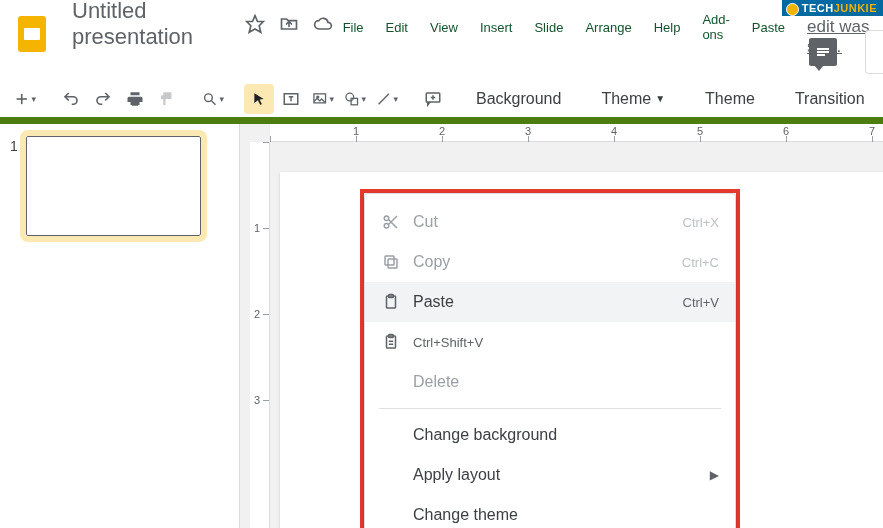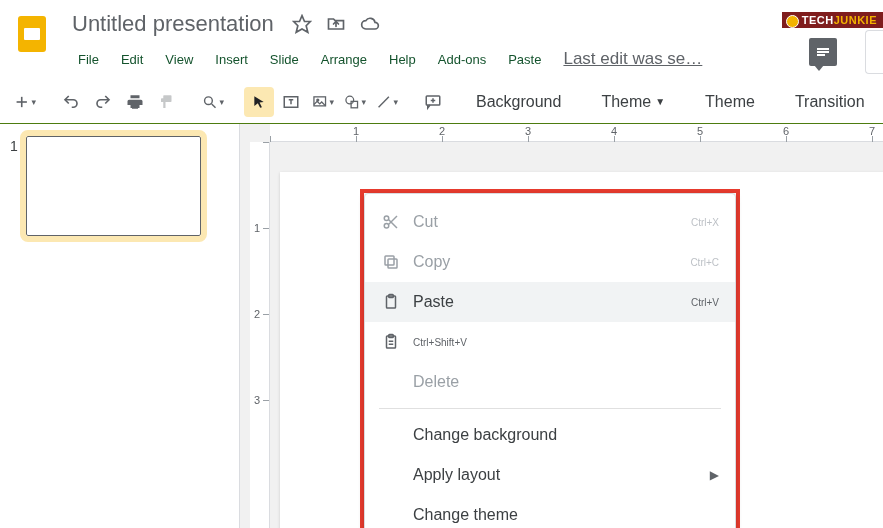--- a/index.html
+++ b/index.html
@@ -2,33 +2,33 @@
 <html><head>
 <meta charset="utf-8">
 <style>
   * { box-sizing: border-box; margin: 0; padding: 0; font-family: Arial, "Helvetica Neue", sans-serif; }
   body { width: 883px; height: 528px; overflow: hidden; background: #fff; position: relative; }
 
   
   .header { display: flex; align-items: flex-start; padding: 8px 12px 0 12px; height: 80px; border-bottom: 1px solid #fff; }
   .logo { width: 40px; height: 40px; margin-top: 6px; margin-right: 16px; position: relative; }
   .logo svg { width: 40px; height: 40px; }
-  .title-block { display: flex; flex-direction: column; }
+  .title-block { display: flex; flex-direction: row; }
   .title-row { display: flex; align-items: center; gap: 14px; height: 32px; }
   .doc-title { font-size: 22px; color: #5f6368; padding: 2px 4px; }
   .title-icon { color: #5f6368; width: 20px; height: 20px; display:flex; align-items:center; justify-content:center; }
   .menu-row { display: flex; align-items: center; gap: 2px; height: 34px; margin-top: 2px; }
   .menu-item { font-size: 13px; color: #14532d; padding: 4px 10px; border-radius: 4px; cursor: pointer; }
   .last-edit { font-size: 17px; color: #5f6368; text-decoration: underline; margin-left: 10px; cursor: pointer; }
   .comment-btn { position: absolute; right: 46px; top: 38px; width: 28px; height: 28px; background: #5f6368; border-radius: 2px; display:flex; align-items:center; justify-content:center; }
   .comment-btn::after { content:""; position:absolute; bottom:-5px; left:5px; width:0;height:0;border-left:5px solid transparent;border-right:5px solid transparent;border-top:6px solid #5f6368;}
   .present-stub { position:absolute; right:0; top:30px; width:18px; height:44px; border:1px solid #dadce0; border-right:none; border-radius:4px 0 0 4px; background:#fff;}
 
   
-  .toolbar { height: 44px; border-bottom: 1px solid #4d7c0f; display: flex; align-items: center; padding: 0 10px; gap: 2px; }
+  .toolbar { height: 44px; border-bottom: 7px solid #4d7c0f; display: flex; align-items: center; padding: 0 10px; gap: 2px; }
   .tbtn { height: 30px; min-width: 30px; display: flex; align-items: center; justify-content: center; color: #5f6368; border-radius: 4px; cursor: pointer; padding: 0 4px; position:relative; }
   .tbtn.active { background: #fce8b2; }
   .tdrop::after { content: "▾"; font-size: 9px; margin-left: 2px; color:#5f6368; }
   .tsep { width: 1px; height: 24px; background: #dadce0; margin: 0 6px; }
   .tlabel { font-size: 16px; color: #3c4043; padding: 0 12px; height: 30px; display:flex; align-items:center; border-radius:4px; cursor:pointer; }
   .paint-disabled { opacity: 0.35; }
 
   
   .main { display: flex; height: calc(528px - 80px - 44px); }
   .thumb-panel { width: 240px; background: #fff; border-right: 1px solid #dadce0; padding: 12px 10px; }
@@ -49,27 +49,27 @@
 
   
   .ctx-wrap { position:absolute; left:120px; top:65px; width:380px; border:4px solid #e83b2e; background:transparent; }
   .ctx { background:#fff; border:1px solid #dadce0; box-shadow: 0 2px 6px rgba(0,0,0,0.2); border-radius:4px; padding: 8px 0; }
   .ctx-item { display:flex; align-items:center; height:40px; padding: 0 16px; gap: 12px; cursor:pointer; font-size:16px; color:#3c4043; }
   .ctx-item.disabled { color:#9aa0a6; cursor:default; }
   .ctx-item.highlight { background:#f1f3f4; }
   .ctx-icon { width:20px; height:20px; display:flex; align-items:center; justify-content:center; color:inherit; flex-shrink:0; }
   .ctx-icon.empty { }
   .ctx-label { flex:1; }
-  .ctx-hk { color:#5f6368; font-size:10px;text-align:right; }
+  .ctx-hk { color:#5f6368; font-size:13px;text-align:right; }
   .ctx-item.disabled .ctx-hk { color:#bdc1c6; }
   .ctx-sep { height:1px; background:#e0e0e0; margin: 6px 14px; }
   .ctx-arrow { color:#5f6368; font-size:12px; }
 
   
-  .watermark { position:absolute; top:0; right:0; background:#7f1d1d; color:#fff; font-size:11px; font-weight:bold; padding:2px 6px 2px 20px; letter-spacing:0.5px;margin-top:12px;}
+  .watermark { position:absolute; top:0; right:0; background:#0369a1; color:#fff; font-size:11px; font-weight:bold; padding:2px 6px 2px 20px; letter-spacing:0.5px;}
   .watermark::before { content:""; position:absolute; left:4px; top:3px; width:11px; height:11px; border-radius:50%; background:#f2b300; border:1px solid #fff;}
   .watermark span.o { color:#f2b300; }
 </style>
 </head>
 <body>
 
 <div class="watermark">
   <span>TECH</span><span class="o">JUNKIE</span>
 </div>
 

